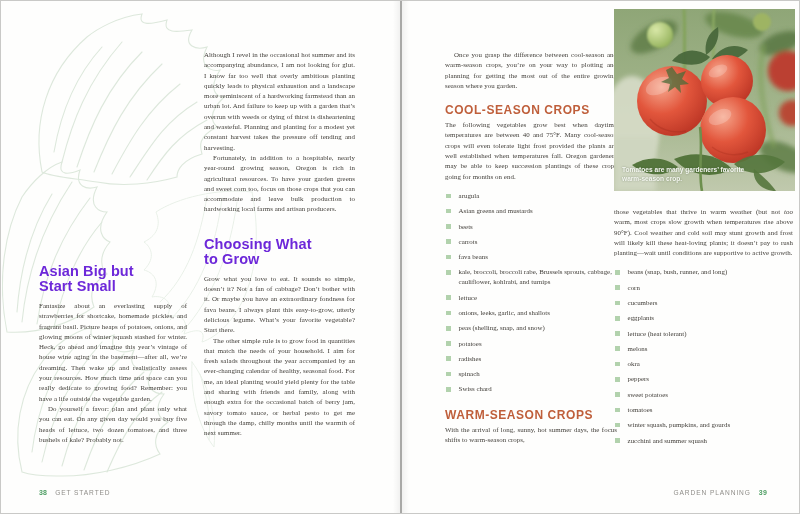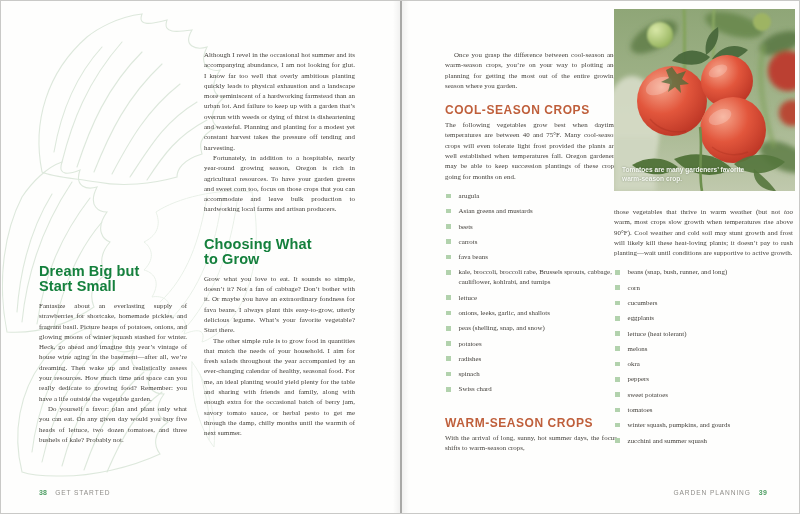--- a/index.html
+++ b/index.html
@@ -34,21 +34,21 @@
 
   .body-text{
     font-size:6.9px;line-height:10.3px;text-align:justify;
     color:#403d38;letter-spacing:0.05px;
   }
   .body-text + .body-text{margin-top:0;}
   .indent{text-indent:9px;}
 
   h2.green-head{
     font-family:"Liberation Sans", sans-serif;font-weight:bold;
-    font-size:14.5px;line-height:15px;color:#15803d;margin:0 0 7px 0;
+    font-size:14.5px;line-height:15px;color:#6d28d9;margin:0 0 7px 0;
     letter-spacing:0.1px;
   }
   #col-left h2.green-head{width:122px;}
   #col-center h2.green-head{width:118px;margin-top:22px;}
 
   .subhead{
     font-family:"Liberation Sans", sans-serif;font-weight:bold;
     font-size:12px;letter-spacing:0.55px;color:#bf5f3b;
     margin:12px 0 3px 0;
   }
@@ -125,21 +125,21 @@
     </g>
   </svg>
 
   <div class="gutter">
     <div class="shade-l"></div>
       <div class="line"></div>
       <div class="shade-r"></div>
   </div>
 
   <div class="col" id="col-left">
-    <h2 class="green-head">Dream Big but Start Small</h2>
+    <h2 class="green-head">Asian Big but Start Small</h2>
     <p class="body-text" style="margin:0">Fantasize about an everlasting supply of strawberries for shortcake, homemade pickles, and fragrant basil. Picture heaps of potatoes, onions, and glowing moons of winter squash stashed for winter. Heck, go ahead and imagine this year’s vintage of house wine aging in the basement—after all, we’re dreaming. Then wake up and realistically assess your resources. How much time and space can you really dedicate to growing food? Remember: you have a life outside the vegetable garden.</p>
     <p class="body-text indent" style="margin:0">Do yourself a favor: plan and plant only what you can eat. On any given day would you buy five heads of lettuce, two dozen tomatoes, and three bushels of kale? Probably not.</p>
   </div>
 
   <div class="col" id="col-center">
     <p class="body-text" style="margin:0">Although I revel in the occasional hot summer and its accompanying abundance, I am not looking for glut. I know far too well that overly ambitious planting quickly leads to physical exhaustion and a landscape more reminiscent of a hardworking farmstead than an urban lot. And failure to keep up with a garden that’s overrun with weeds or dying of thirst is disheartening and wasteful. Planning and planting for a modest yet constant harvest takes the pressure off tending and harvesting.</p>
     <p class="body-text indent" style="margin:0">Fortunately, in addition to a hospitable, nearly year-round growing season, Oregon is rich in agricultural resources. To have your garden greens and sweet corn too, focus on those crops that you can accommodate and leave bulk production to hardworking local farms and artisan producers.</p>
     <h2 class="green-head">Choosing What to Grow</h2>
     <p class="body-text" style="margin:0">Grow what you love to eat. It sounds so simple, doesn’t it? Not a fan of cabbage? Don’t bother with it. Or maybe you have an extraordinary fondness for fava beans. I always plant this easy-to-grow, utterly delicious legume. What’s your favorite vegetable? Start there.</p>
     <p class="body-text indent" style="margin:0">The other simple rule is to grow food in quantities that match the needs of your household. I aim for fresh salads throughout the year accompanied by an ever-changing calendar of healthy, seasonal food. For me, an ideal planting would yield plenty for the table and sharing with friends and family, along with enough extra for the occasional batch of berry jam, savory tomato sauce, or herbal pesto to get me through the damp, chilly months until the warmth of next summer.</p>
@@ -196,21 +196,21 @@
         </div>
         <div class="li-row">
           <span class="bullet"></span>
           <span class="li-text">spinach</span>
         </div>
         <div class="li-row">
           <span class="bullet"></span>
           <span class="li-text">Swiss chard</span>
         </div>
       </div>
-    <div class="subhead" style="margin-top:21px">WARM-SEASON CROPS</div>
+    <div class="subhead" style="margin-top:13px">WARM-SEASON CROPS</div>
     <p class="body-text" style="margin:0">With the arrival of long, sunny, hot summer days, the focus shifts to warm-season crops,</p>
   </div>
 
   <div class="photo">
     <svg width="181" height="182" viewBox="0 0 181 182" xmlns="http://www.w3.org/2000/svg">
       <defs>
         <linearGradient id="pbg" x1="0" y1="0" x2="0" y2="1">
           <stop offset="0" stop-color="#8fa677"></stop>
           <stop offset="0.55" stop-color="#a3b58c"></stop>
           <stop offset="1" stop-color="#c0c9ad"></stop>

